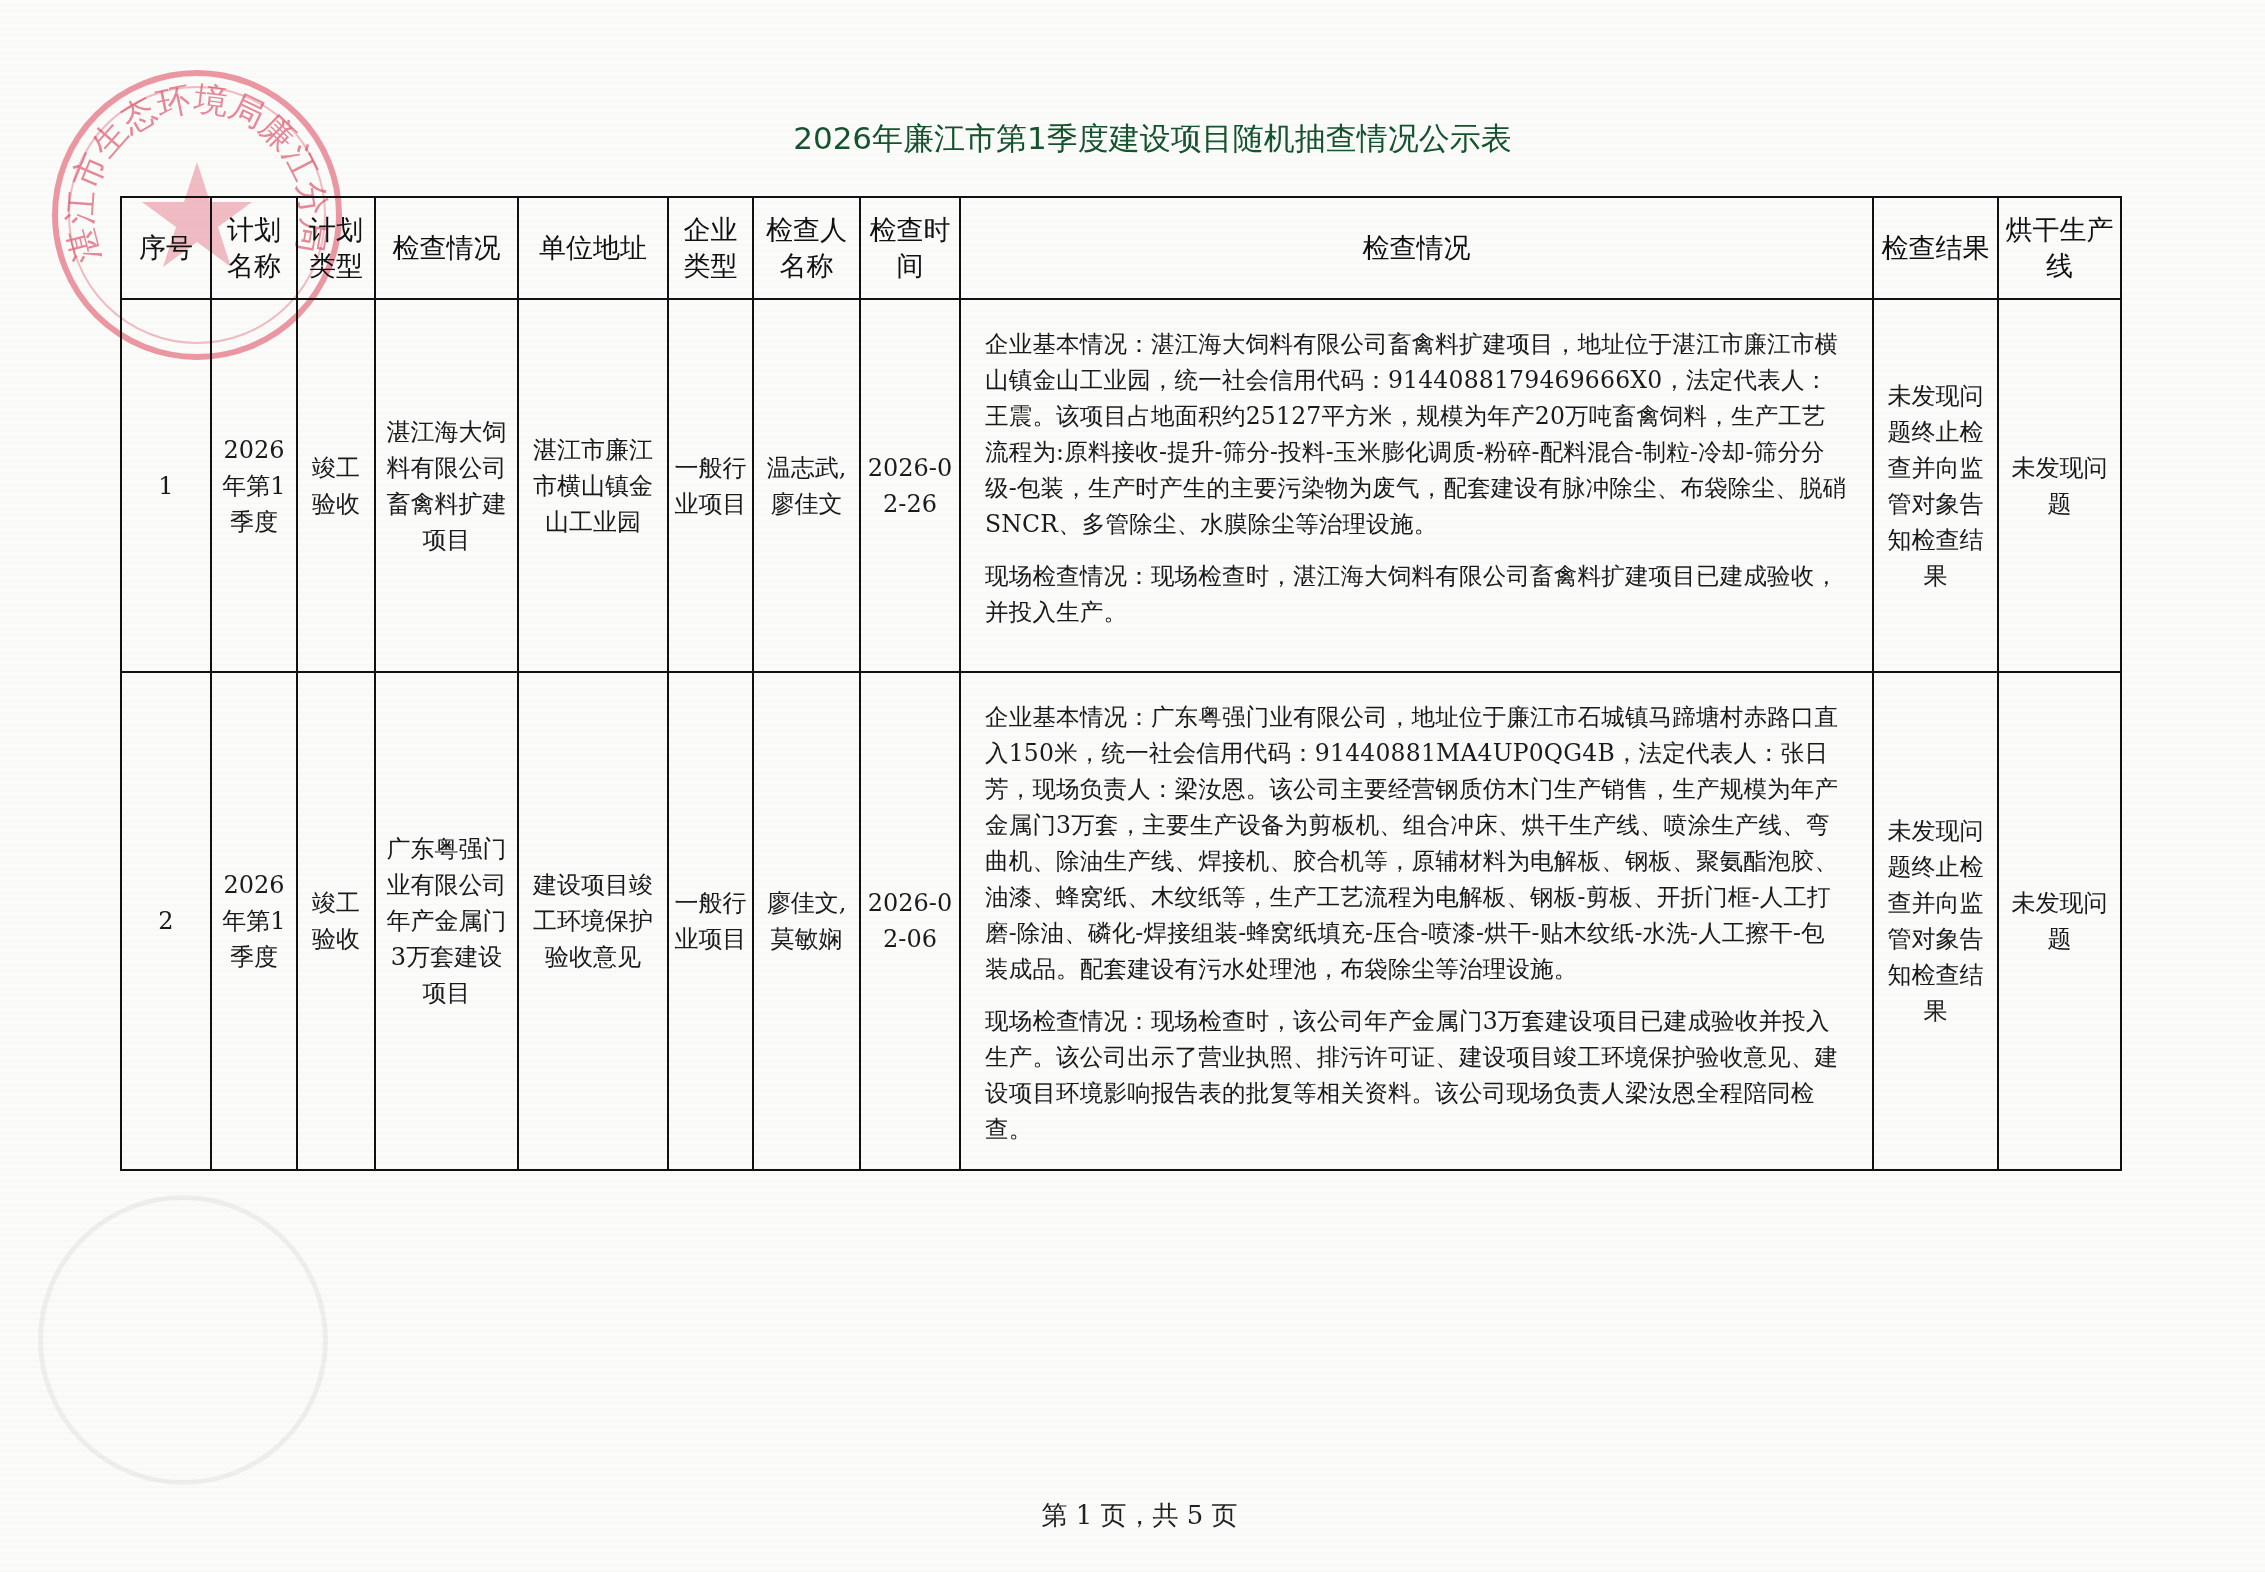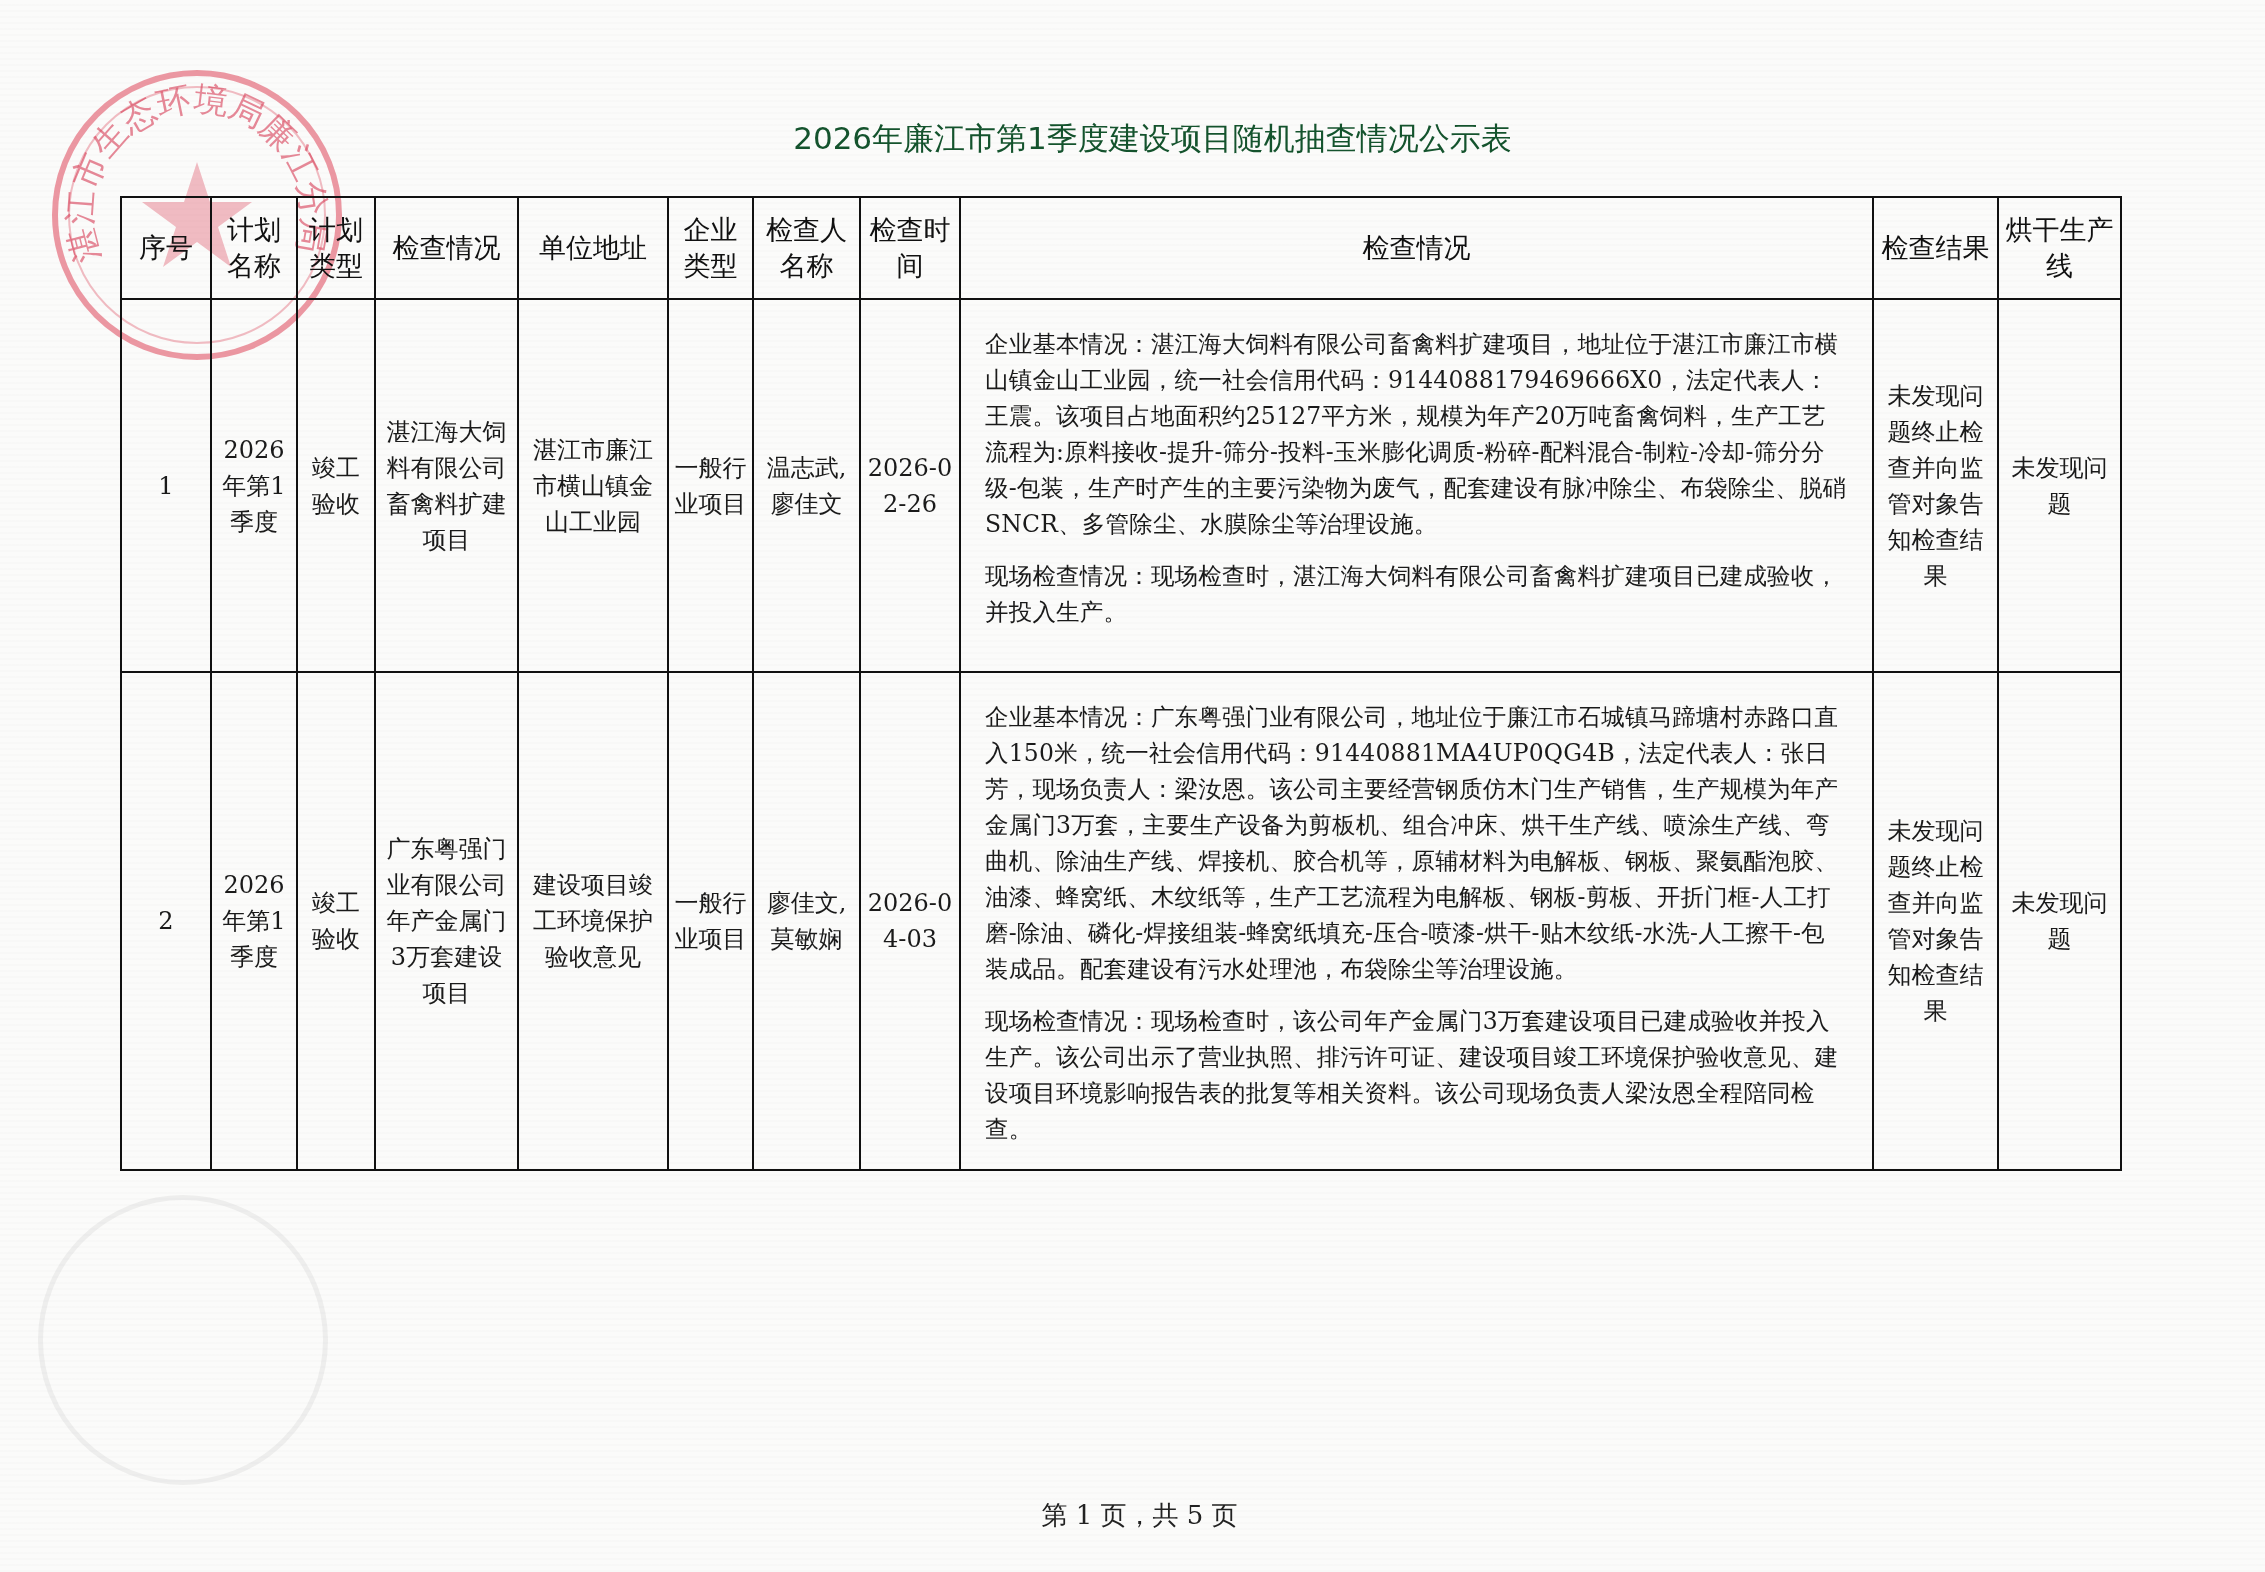--- a/index.html
+++ b/index.html
@@ -148,21 +148,21 @@
       <td>未发现问题</td>
     </tr>
     <tr class="row2">
       <td>2</td>
       <td>2026年第1季度</td>
       <td>竣工验收</td>
       <td>广东粤强门业有限公司年产金属门3万套建设项目</td>
       <td>建设项目竣工环境保护验收意见</td>
       <td>一般行业项目</td>
       <td>廖佳文,莫敏娴</td>
-      <td>2026-04-03</td>
+      <td>2026-02-06</td>
       <td class="detail">
         <p>企业基本情况：广东粤强门业有限公司，地址位于廉江市石城镇马蹄塘村赤路口直入150米，统一社会信用代码：91440881MA4UP0QG4B，法定代表人：张日芳，现场负责人：梁汝恩。该公司主要经营钢质仿木门生产销售，生产规模为年产金属门3万套，主要生产设备为剪板机、组合冲床、烘干生产线、喷涂生产线、弯曲机、除油生产线、焊接机、胶合机等，原辅材料为电解板、钢板、聚氨酯泡胶、油漆、蜂窝纸、木纹纸等，生产工艺流程为电解板、钢板-剪板、开折门框-人工打磨-除油、磷化-焊接组装-蜂窝纸填充-压合-喷漆-烘干-贴木纹纸-水洗-人工擦干-包装成品。配套建设有污水处理池，布袋除尘等治理设施。</p>
         <p>现场检查情况：现场检查时，该公司年产金属门3万套建设项目已建成验收并投入生产。该公司出示了营业执照、排污许可证、建设项目竣工环境保护验收意见、建设项目环境影响报告表的批复等相关资料。该公司现场负责人梁汝恩全程陪同检查。</p>
       </td>
       <td>未发现问题终止检查并向监管对象告知检查结果</td>
       <td>未发现问题</td>
     </tr>
   </tbody>
 </table>
 

